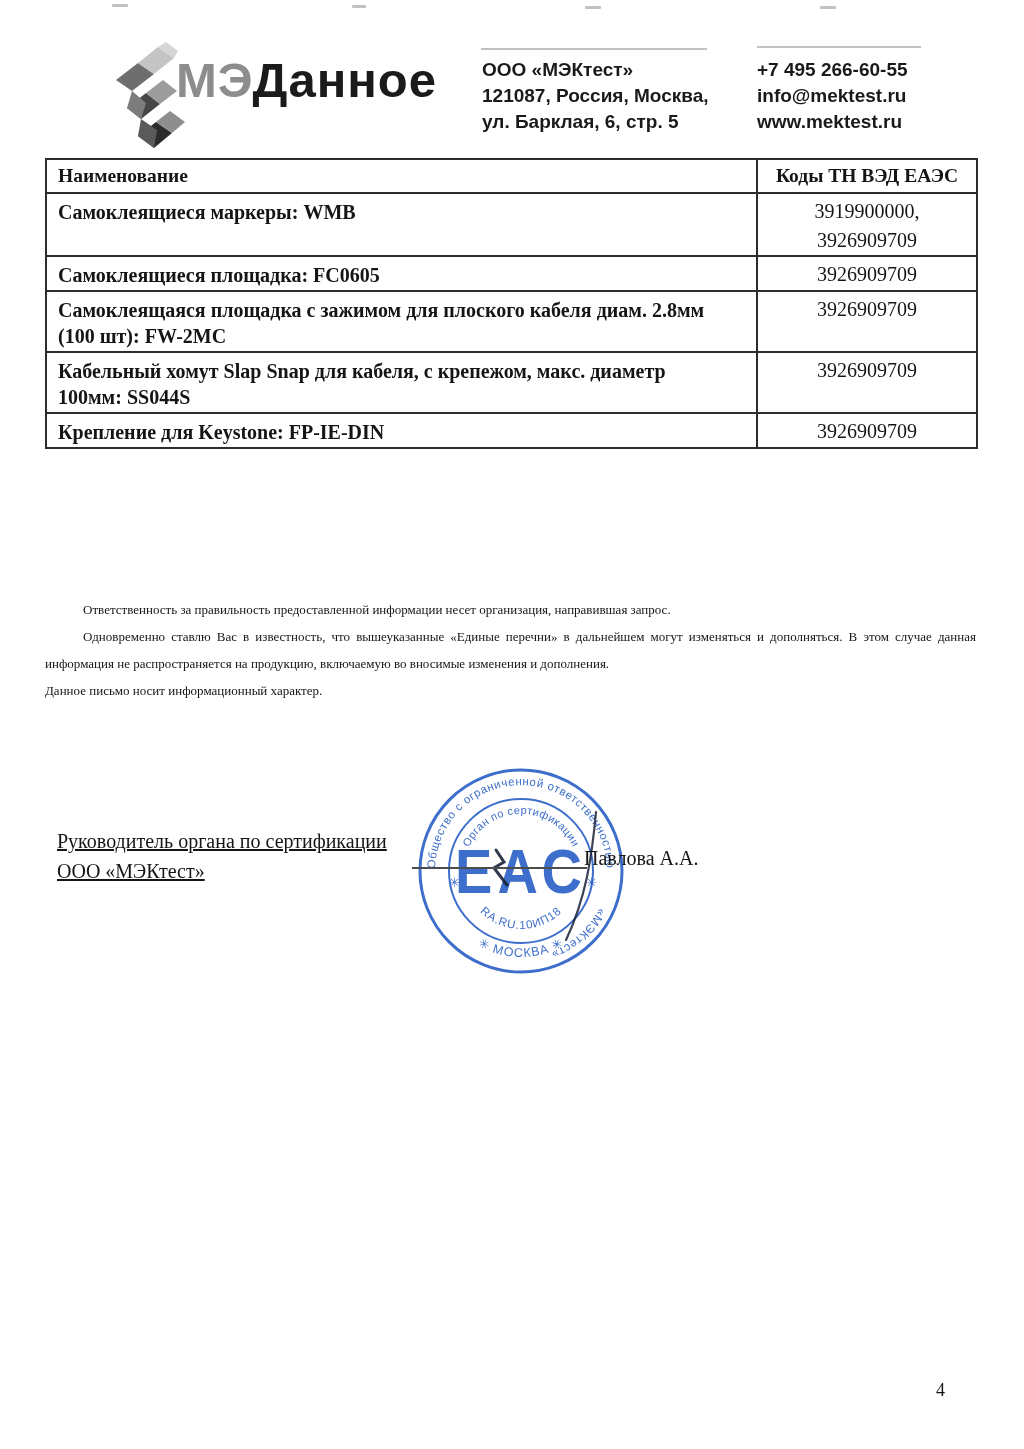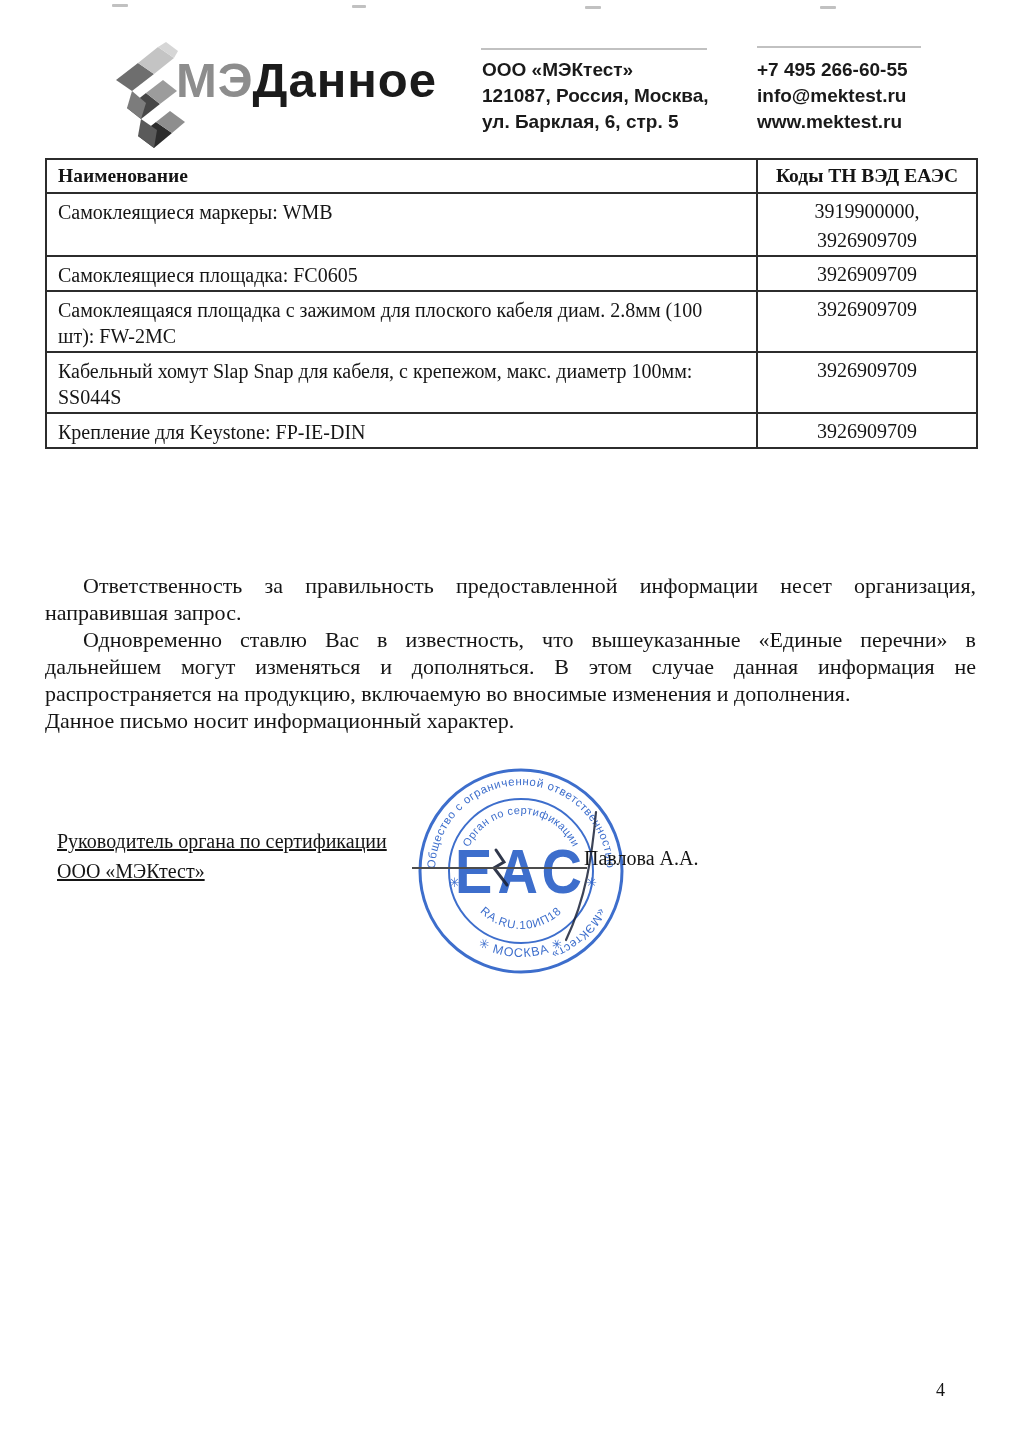--- a/index.html
+++ b/index.html
@@ -20,27 +20,27 @@
              font-weight:700;font-size:19px;line-height:26px;color:#1a1a1a;white-space:nowrap;}
   .hdr-company{left:482px;}
   .hdr-contacts{left:757px;}
 
   
   .tnved-table{position:absolute;left:45px;top:158px;width:931px;border-collapse:collapse;
                table-layout:fixed;font-size:20px;}
   .tnved-table td,.tnved-table th{border:2px solid #2c2c2c;vertical-align:top;overflow:hidden;}
   .tnved-table th{text-align:left;font-size:19.5px;padding:5px 8px 2px 11px;}
   .tnved-table th.codes-hd{text-align:center;padding-left:4px;padding-right:4px;margin-left:8px;}
-  .cell-name{padding:5px 24px 2px 11px;line-height:26px;}
+  .cell-name{padding:5px 24px 2px 11px;line-height:26px;font-weight:bold;}
   .cell-codes{text-align:center;padding:3px 4px 0 4px;line-height:29px;}
   .cell-codes div:empty{display:none;}
 
   
   .note{position:absolute;left:57px;top:485px;font-size:19.5px;}
-  .body-text{position:absolute;left:45px;top:572px;width:931px;font-size:22px;
+  .body-text{position:absolute;left:45px;top:596px;width:931px;font-size:13px;
              line-height:27px;text-align:justify;}
   .body-text p{margin:0;}
   .body-text p.indent{text-indent:38px;}
 
   
   .sig-title{position:absolute;left:57px;top:826px;font-size:20px;line-height:30px;text-decoration:underline;}
   .sig-line{position:absolute;left:412px;top:867px;width:175px;height:2px;background:#4c4c4c;}
   .sig-name{position:absolute;left:584px;top:847px;font-size:20px;white-space:nowrap;}
   .stamp-svg{position:absolute;left:414px;top:764px;}
   .stamp-text{font-family:"Liberation Sans",sans-serif;}

